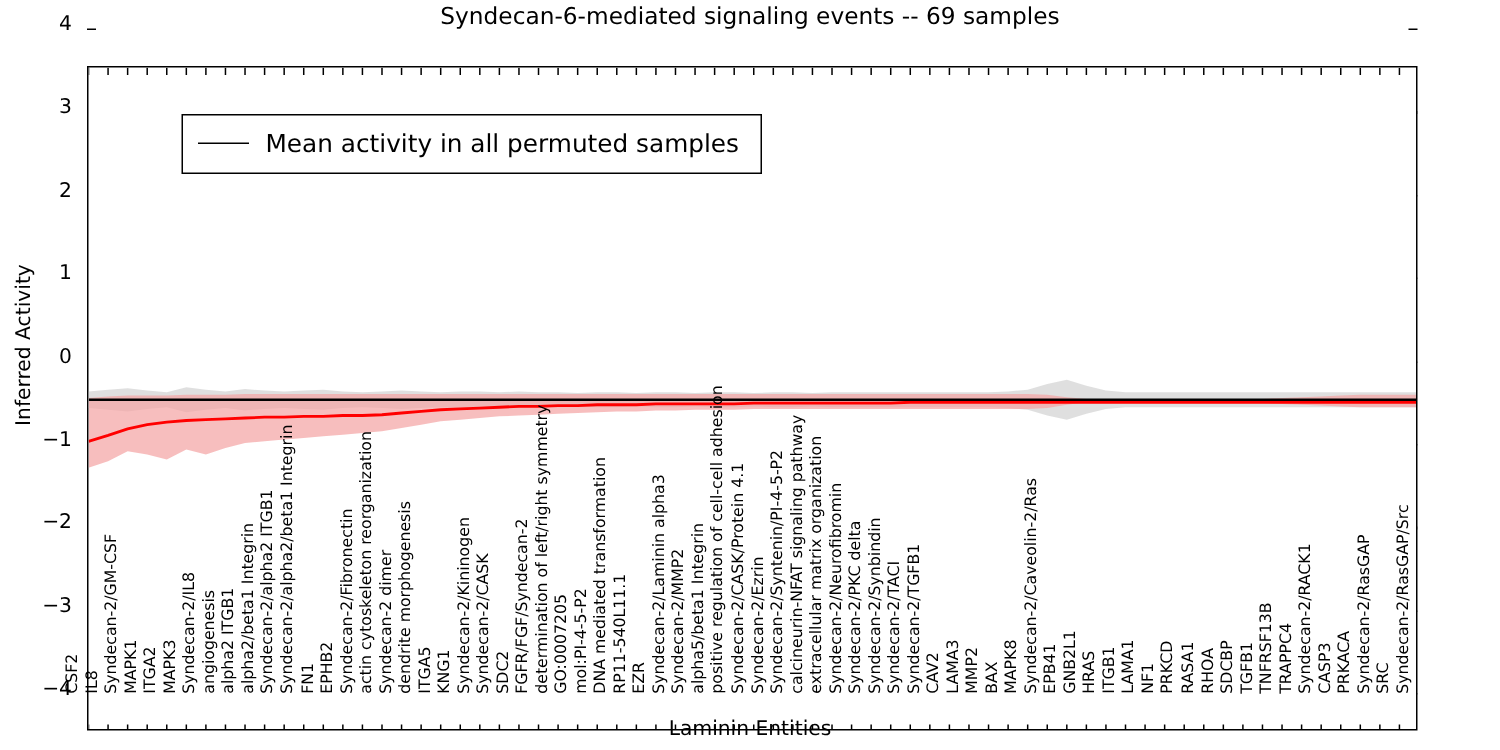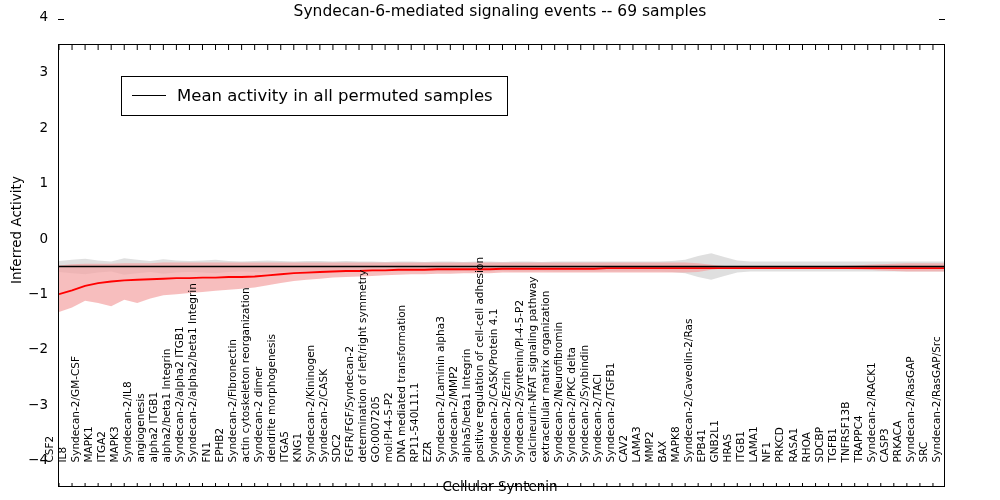--- a/index.html
+++ b/index.html
@@ -331,15 +331,15 @@
       <div class="xtick-label" style="left: 791.691px;">TNFRSF13B</div>
       <div class="xtick-label" style="left: 804.735px;">TRAPPC4</div>
       <div class="xtick-label" style="left: 817.779px;">Syndecan-2/RACK1</div>
       <div class="xtick-label" style="left: 830.824px;">CASP3</div>
       <div class="xtick-label" style="left: 843.868px;">PRKACA</div>
       <div class="xtick-label" style="left: 856.912px;">Syndecan-2/RasGAP</div>
       <div class="xtick-label" style="left: 869.956px;">SRC</div>
       <div class="xtick-label" style="left: 883px;">Syndecan-2/RasGAP/Src</div>
     </div>
 
-  <div id="x-axis-label">Cellular Syntenin</div>
+  <div id="x-axis-label">Laminin Entities</div>
 
 </div>
 
 </body></html>

